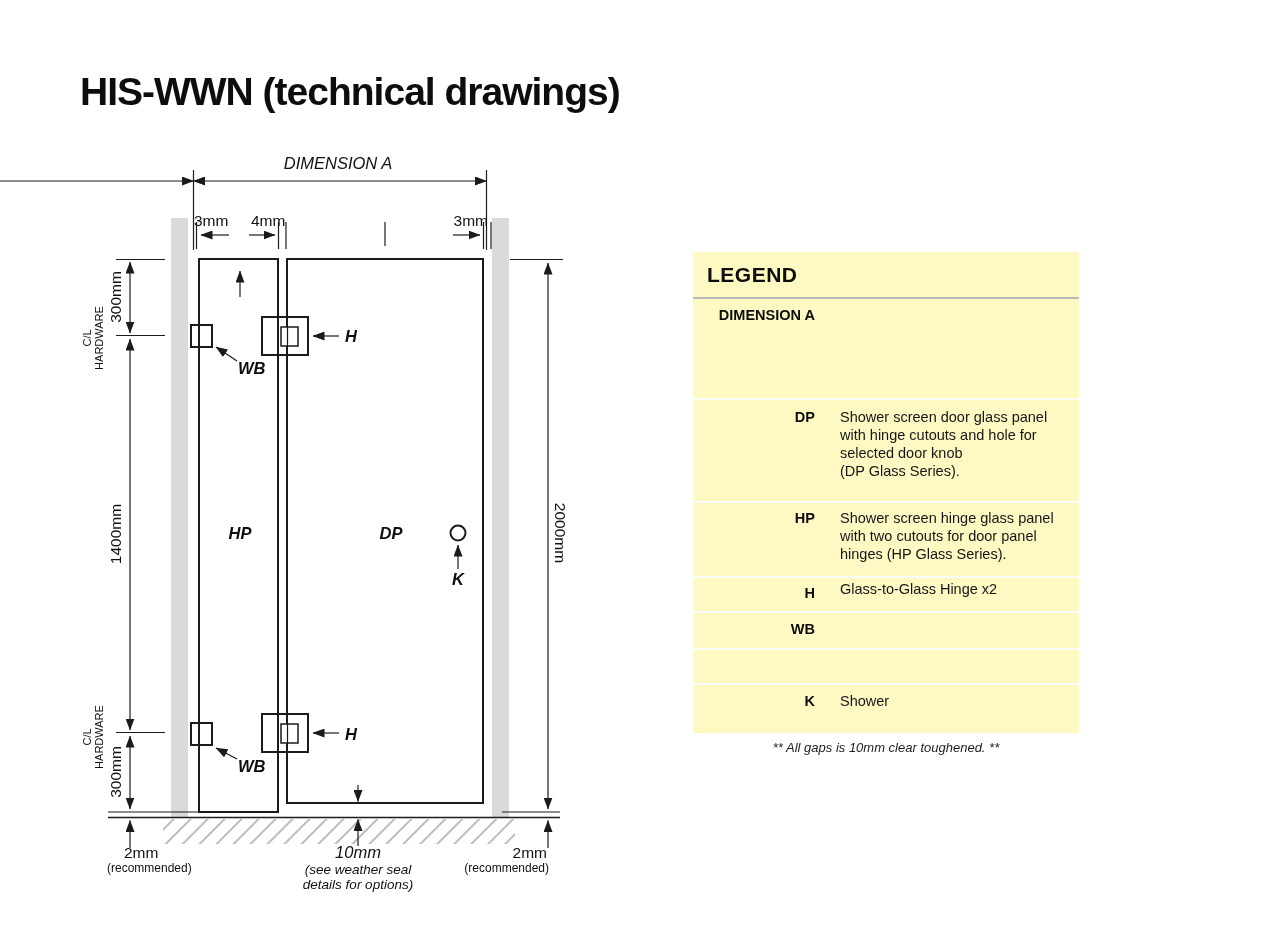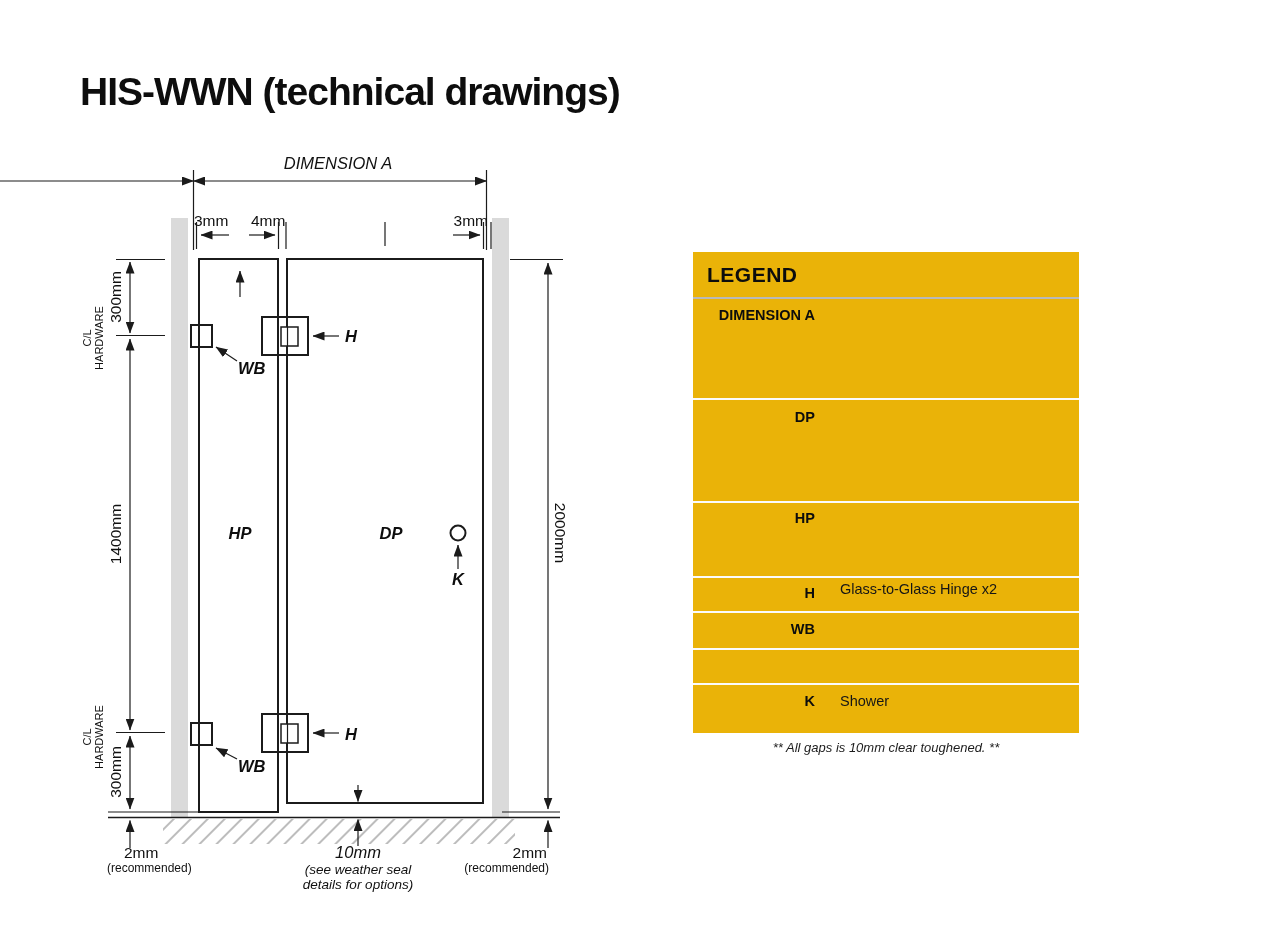--- a/index.html
+++ b/index.html
@@ -11,21 +11,21 @@
   .t-dim{font-family:"Liberation Sans",sans-serif;font-size:15.5px;fill:#111;}
   .t-dim-i{font-family:"Liberation Sans",sans-serif;font-size:16.5px;font-style:italic;fill:#111;}
   .t-small{font-family:"Liberation Sans",sans-serif;font-size:12px;fill:#111;}
   .t-cl{font-family:"Liberation Sans",sans-serif;font-size:11px;fill:#111;}
   .t-callout{font-family:"Liberation Sans",sans-serif;font-size:16.5px;font-weight:700;font-style:italic;fill:#0d0d0d;}
   .t-note-i{font-family:"Liberation Sans",sans-serif;font-size:13.5px;font-style:italic;fill:#111;}
   .ln{stroke:#1b1b1b;stroke-width:1.2;fill:none;}
   .ln-thick{stroke:#1b1b1b;stroke-width:2;fill:none;}
 
   
-  .legend-panel{position:absolute;left:693px;top:252px;width:386px;height:481px;background:#eab308;}
+  .legend-panel{position:absolute;left:693px;top:252px;width:386px;height:481px;background:#fef9c3;}
   .legend-title{position:absolute;left:14px;top:11px;font-size:21px;font-weight:700;letter-spacing:.5px;color:#0d0d0d;}
   .legend-hr{position:absolute;left:0;width:386px;height:2px;background:#b9b9b9;}
   .legend-div{position:absolute;left:0;width:386px;height:2px;background:#fbfbfb;}
   .legend-row-label{position:absolute;left:0;width:122px;text-align:right;font-size:14.5px;font-weight:700;line-height:18px;color:#0d0d0d;}
   .legend-row-desc{position:absolute;left:147px;font-size:14.5px;line-height:18px;color:#161616;}
   .legend-row-desc span{display:block;white-space:nowrap;}
   .legend-footnote{position:absolute;left:693px;top:740px;width:386px;text-align:center;font-size:13px;font-style:italic;color:#1c1c1c;}
 </style>
 </head>
 <body>
@@ -178,23 +178,34 @@
 </svg>
 
 <div class="legend-panel">
   <div class="legend-title">LEGEND</div>
   <div class="legend-hr" style="top:45px"></div>
 
   <div class="legend-row-label" style="top:54px">DIMENSION A</div>
   <div class="legend-div" style="top:146px"></div>
 
   <div class="legend-row-label" style="top:156px">DP</div>
+  <div class="legend-row-desc" style="top:156px">
+    <span>Shower screen door glass panel</span>
+    <span>with hinge cutouts and hole for</span>
+    <span>selected door knob</span>
+    <span>(DP Glass Series).</span>
+  </div>
   <div class="legend-div" style="top:249px"></div>
 
   <div class="legend-row-label" style="top:257px">HP</div>
+  <div class="legend-row-desc" style="top:257px">
+    <span>Shower screen hinge glass panel</span>
+    <span>with two cutouts for door panel</span>
+    <span>hinges (HP Glass Series).</span>
+  </div>
   <div class="legend-div" style="top:324px"></div>
 
   <div class="legend-row-label" style="top:332px">H</div>
   <div class="legend-row-desc" style="top:328px">
     <span>Glass-to-Glass Hinge x2</span>
   </div>
   <div class="legend-div" style="top:359px"></div>
 
   <div class="legend-row-label" style="top:368px">WB</div>
   <div class="legend-div" style="top:396px"></div>

